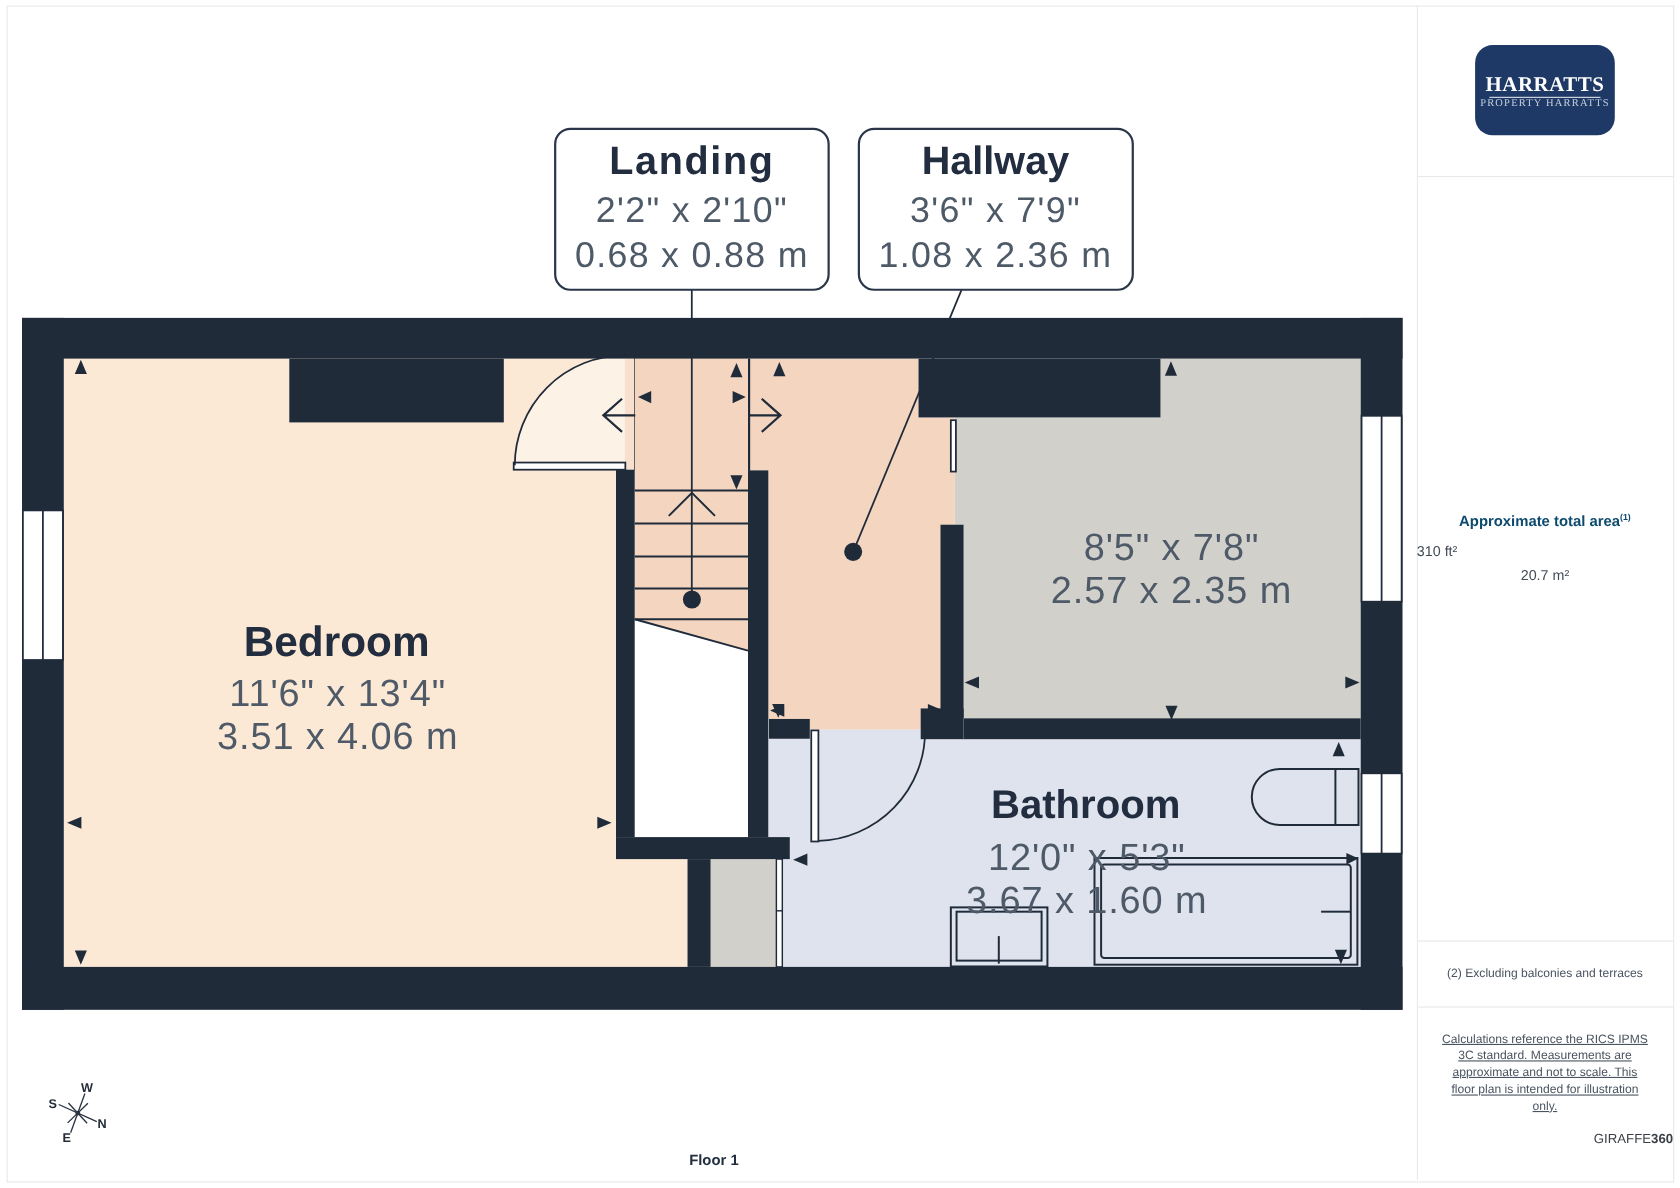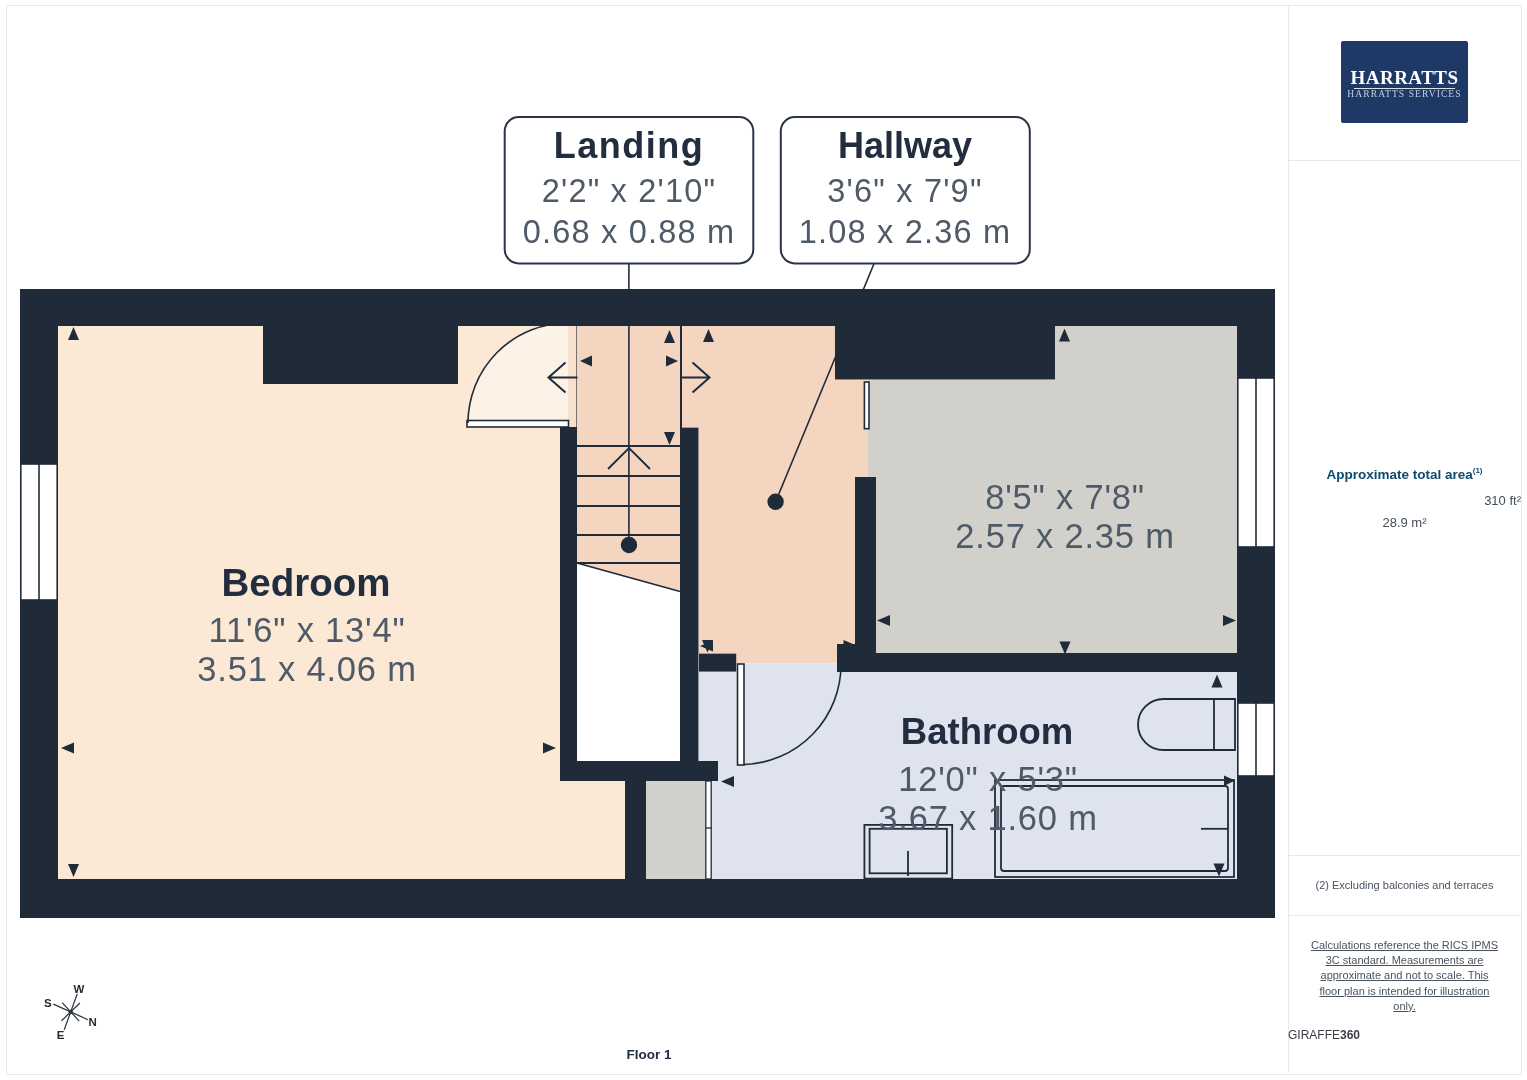--- a/index.html
+++ b/index.html
@@ -211,29 +211,29 @@
 </svg>
 
 <div class="abs" style="left:1288px;top:5px;width:1px;height:1068px;background:#e7e8ea;"></div>
 
 <div class="abs" style="left:1289px;top:160px;width:232px;height:1px;background:#e7e8ea;"></div>
 
 <div class="abs" style="left:1289px;top:855px;width:232px;height:1px;background:#e7e8ea;"></div>
 
 <div class="abs" style="left:1289px;top:915px;width:232px;height:1px;background:#e7e8ea;"></div>
 
-<div class="abs" style="left:1341px;top:41px;width:127px;height:82px;background:#1f3966;border-radius:2px;">
+<div class="abs" style="left:1341px;top:41px;width:127px;height:82px;background:#1f3966;border-radius:16px;">
   <div style="position:absolute;left:0;top:26px;width:127px;text-align:center;font-family:'Liberation Serif',serif;font-size:19px;font-weight:bold;color:#fff;letter-spacing:0.5px;">HARRATTS</div>
   <div style="position:absolute;left:13px;top:46.5px;width:101px;height:1px;background:rgba(255,255,255,0.85);"></div>
-  <div style="position:absolute;left:0;top:48px;width:127px;text-align:center;font-family:'Liberation Serif',serif;font-size:9.5px;color:#c3cddd;letter-spacing:1.1px;">HARRATTS SERVICES</div>
+  <div style="position:absolute;left:0;top:48px;width:127px;text-align:center;font-family:'Liberation Serif',serif;font-size:9.5px;color:#c3cddd;letter-spacing:1.1px;">PROPERTY HARRATTS</div>
 </div>
 
 <div class="abs" style="left:1288px;top:466px;width:233px;text-align:center;font-size:13.5px;font-weight:bold;color:#0c4a6e;">Approximate total area<span style="font-size:8px;font-weight:bold;vertical-align:super;">(1)</span></div>
 
-<div class="abs" style="left:1288px;top:493px;width:233px;text-align:right;font-size:13px;color:#434c57;">310 ft²</div>
-
-<div class="abs" style="left:1288px;top:515px;width:233px;text-align:center;font-size:13px;color:#434c57;">28.9 m²</div>
+<div class="abs" style="left:1288px;top:493px;width:233px;text-align:left;font-size:13px;color:#434c57;">310 ft²</div>
+
+<div class="abs" style="left:1288px;top:515px;width:233px;text-align:center;font-size:13px;color:#434c57;">20.7 m²</div>
 
 <div class="abs" style="left:1288px;top:879px;width:233px;text-align:center;font-size:11px;color:#4a5460;">(2) Excluding balconies and terraces</div>
 
 <div class="abs" style="left:1299px;top:938px;width:211px;text-align:center;font-size:11px;line-height:15.2px;color:#4a5460;text-decoration:underline;">Calculations reference the RICS IPMS<br>3C standard. Measurements are<br>approximate and not to scale. This<br>floor plan is intended for illustration<br>only.</div>
 
-<div class="abs" style="left:1288px;top:1028px;width:233px;text-align:left;font-size:12px;color:#3a3f46;">GIRAFFE<b>360</b></div>
+<div class="abs" style="left:1288px;top:1028px;width:233px;text-align:right;font-size:12px;color:#3a3f46;">GIRAFFE<b>360</b></div>
 
 </body></html>

